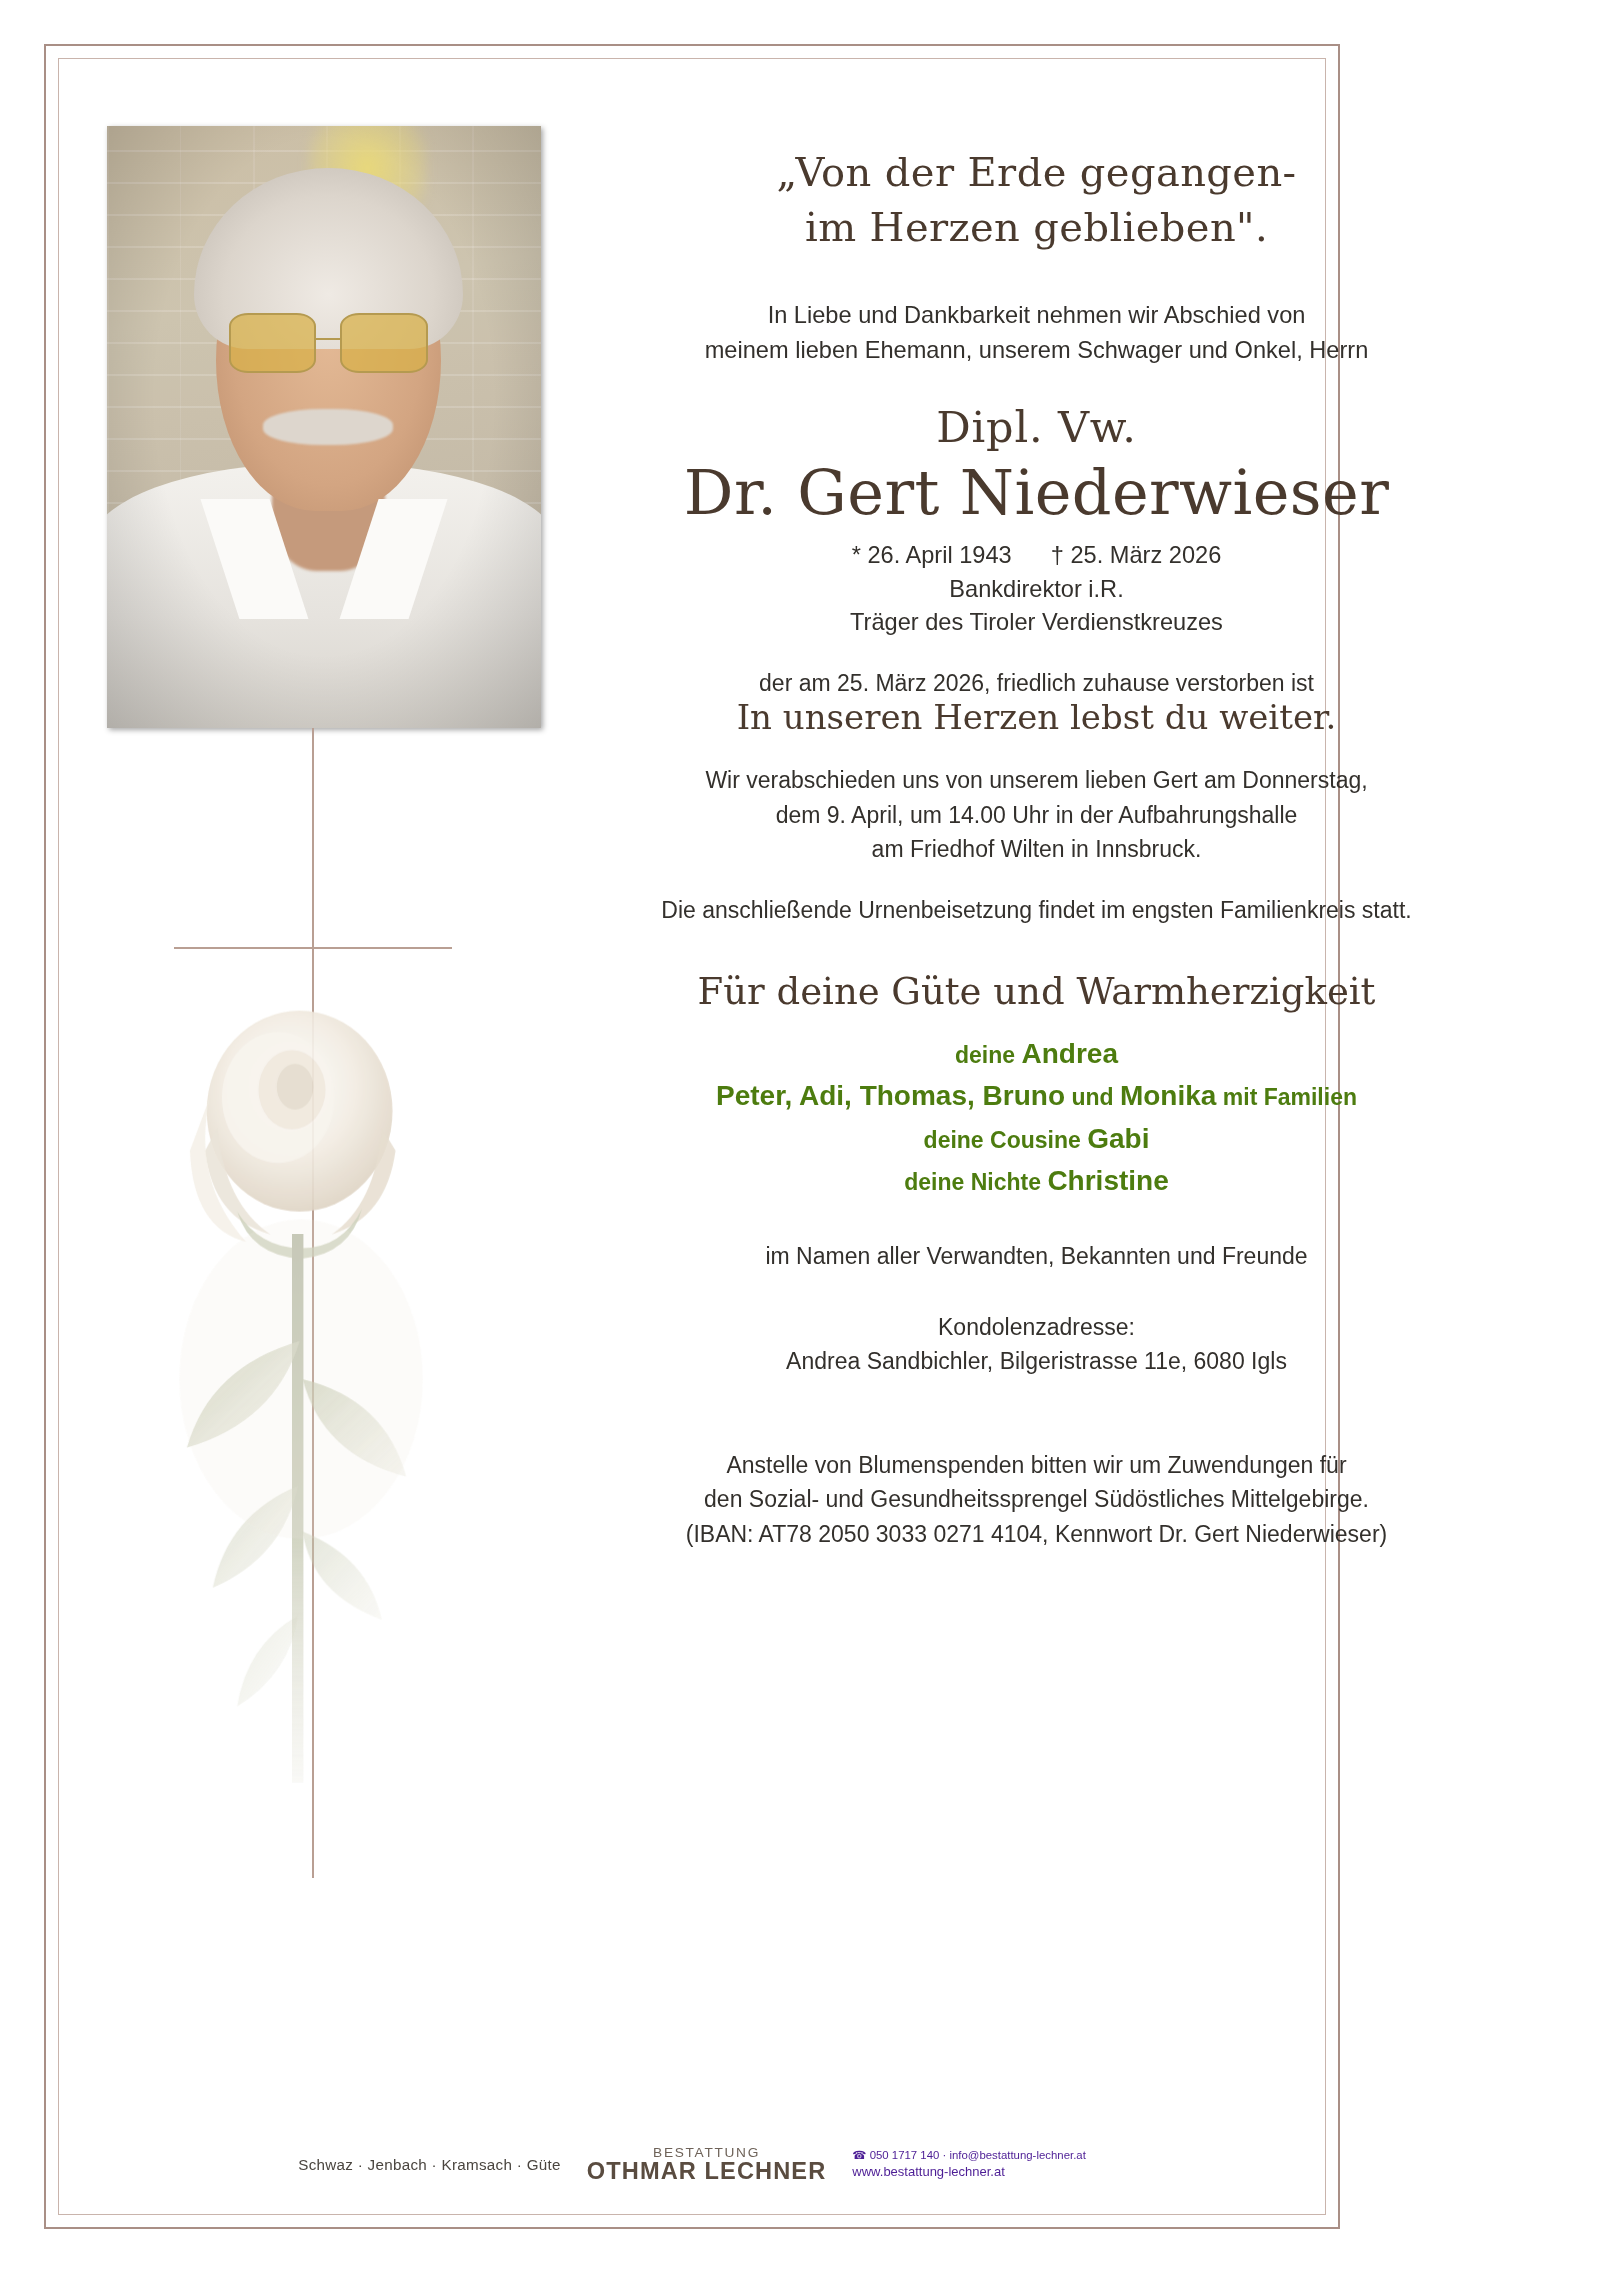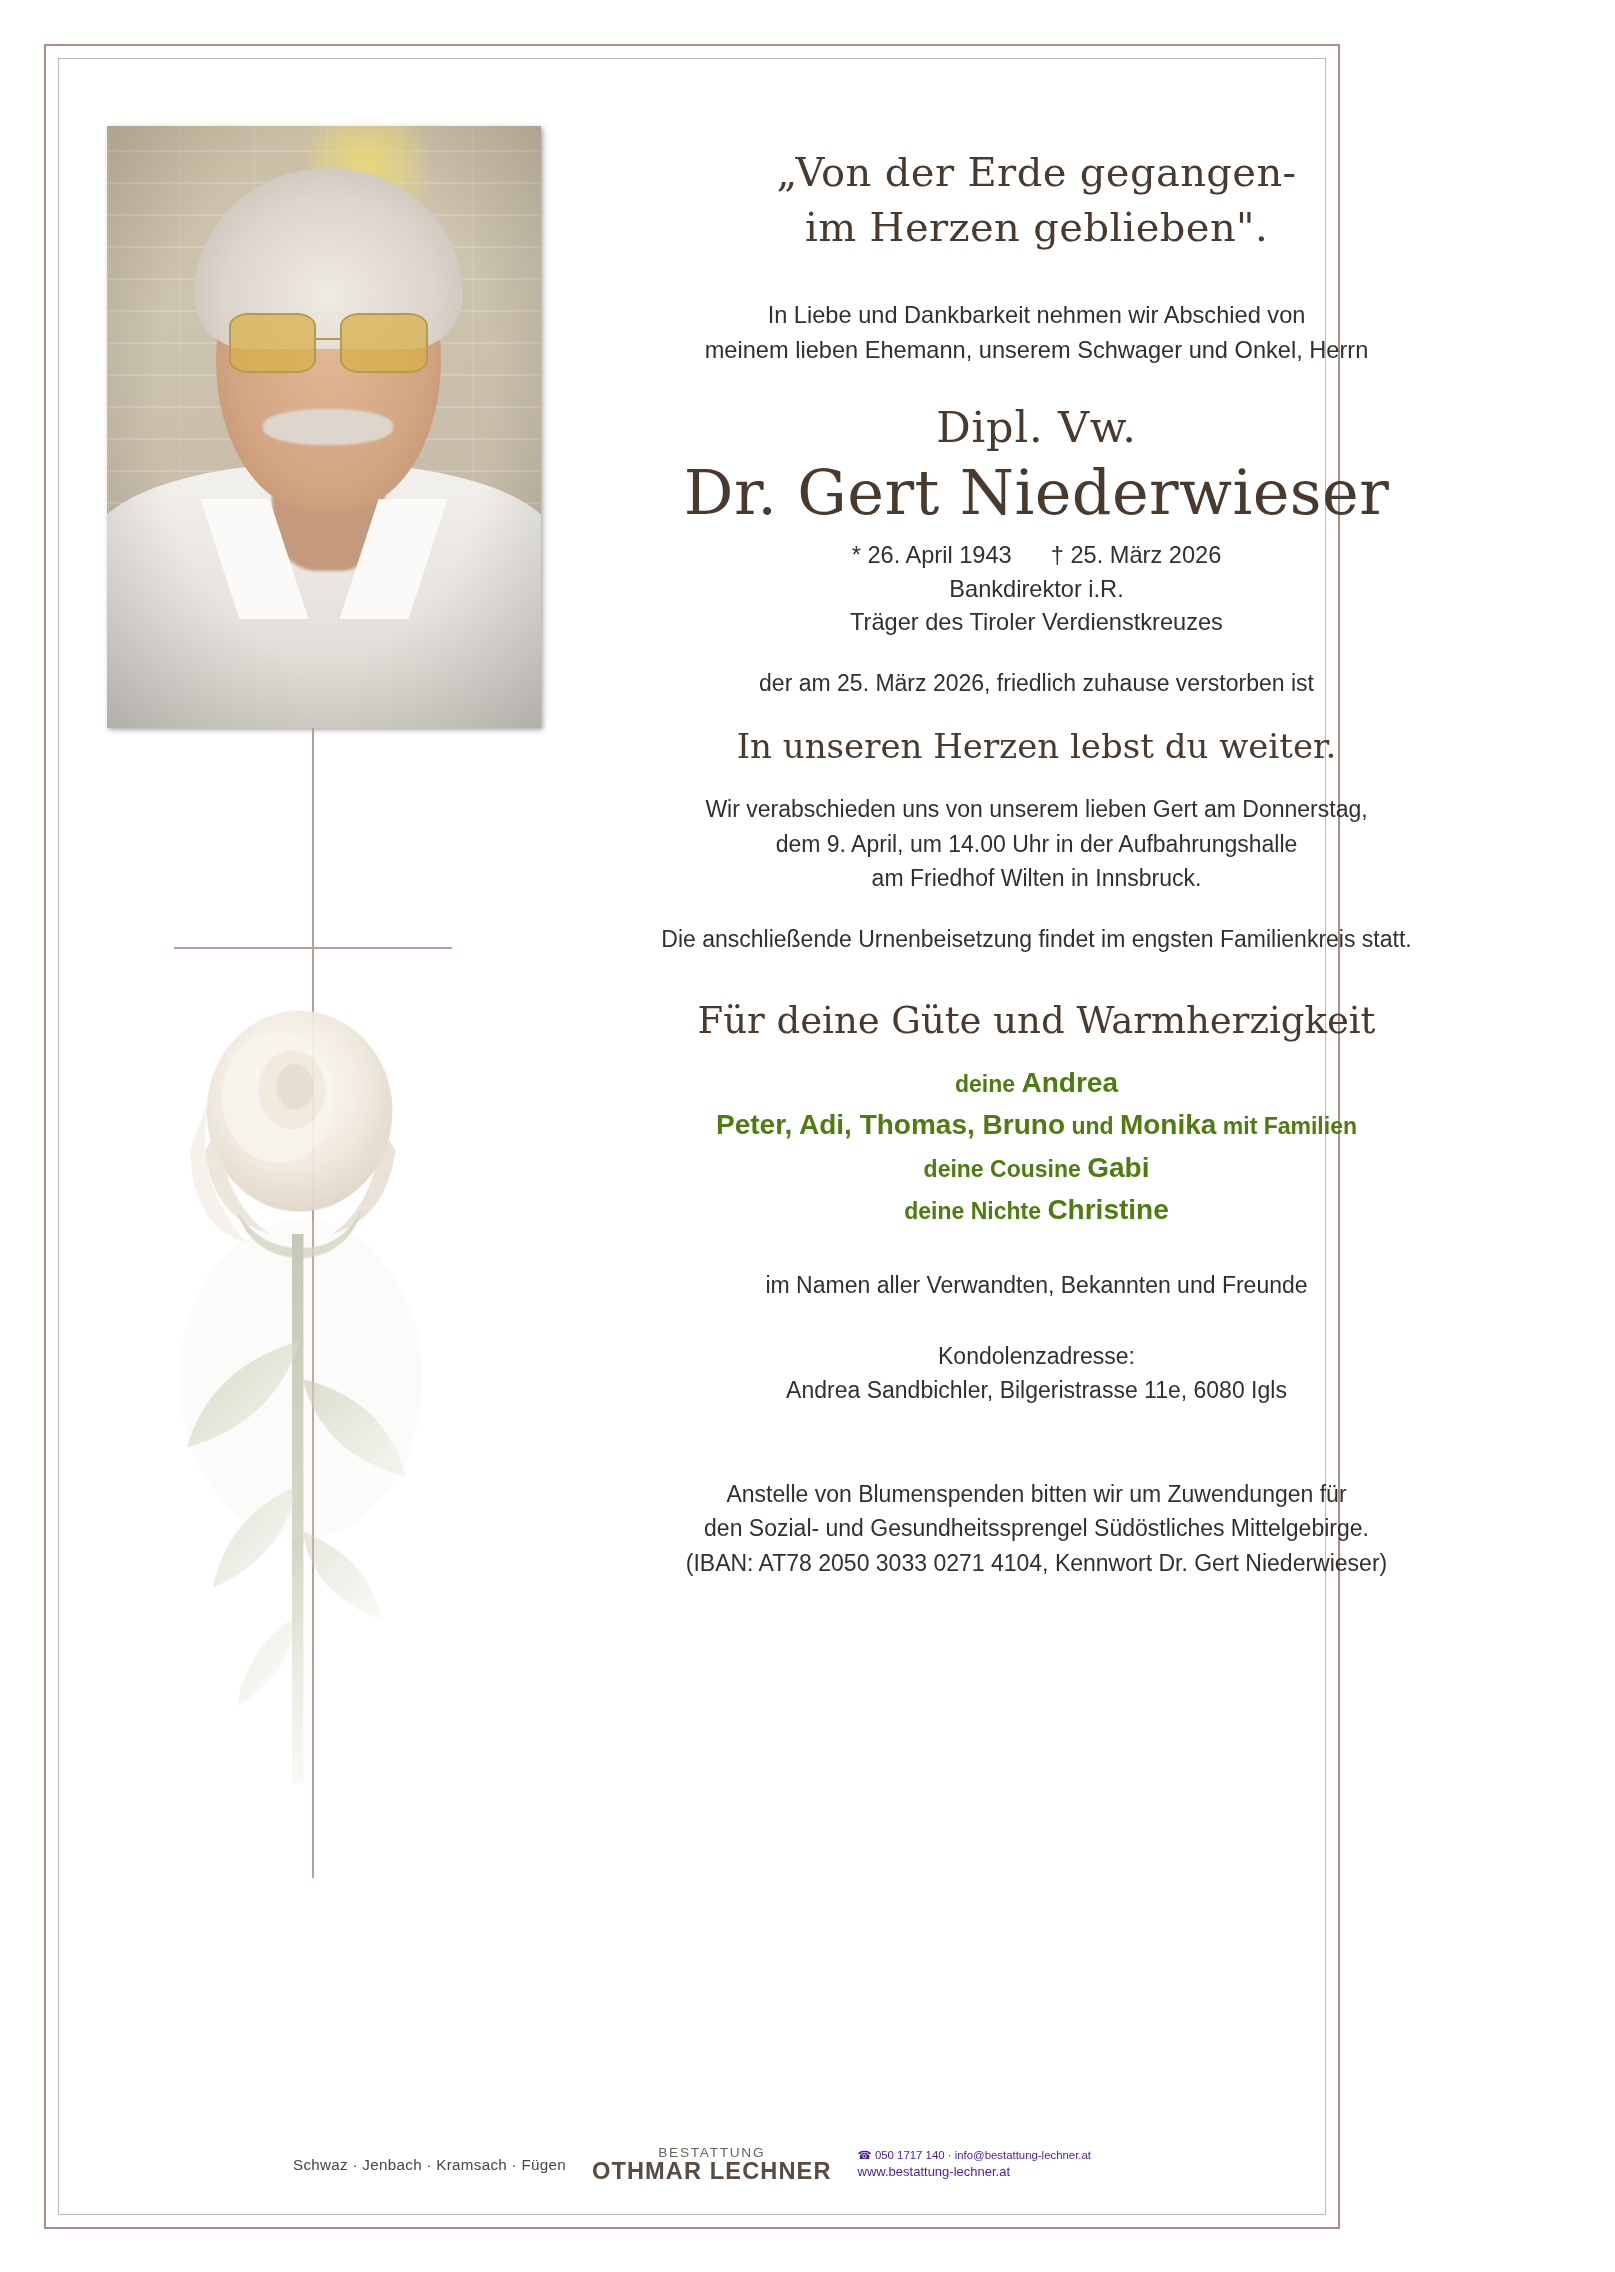--- a/index.html
+++ b/index.html
@@ -216,21 +216,20 @@
     line-height: 1.42;
     color: #33302c;
   }
   .dates .sep { display: inline-block; width: 26px; }
   .passed {
     margin-top: 30.5px;
     font-size: 23px;
     color: #33302c;
   }
   .line-script {
-    margin-top: 29px;
     font-size: 34px;
     color: #4a3a2e;
   }
   .para {
     margin-top: 26px;
     font-size: 23px;
     line-height: 1.5;
     color: #33302c;
   }
   .thanks {
@@ -443,21 +442,21 @@
 
     <div class="donation">
       <div>Anstelle von Blumenspenden bitten wir um Zuwendungen für</div>
       <div>den Sozial- und Gesundheitssprengel Südöstliches Mittelgebirge.</div>
       <div>(IBAN: AT78 2050 3033 0271 4104, Kennwort Dr. Gert Niederwieser)</div>
     </div>
 
   </div>
 
   <div class="footer">
-    <div class="footer-left">Schwaz · Jenbach · Kramsach · Fügen</div>
+    <div class="footer-left">Schwaz · Jenbach · Kramsach · Güte</div>
     <div class="footer-logo">
       <div class="l1">BESTATTUNG</div>
       <div class="l2">OTHMAR LECHNER</div>
     </div>
     <div class="footer-right">
       <div class="ico">☎ 050 1717 140 · info@bestattung-lechner.at</div>
       <div>www.bestattung-lechner.at</div>
     </div>
   </div>
 

